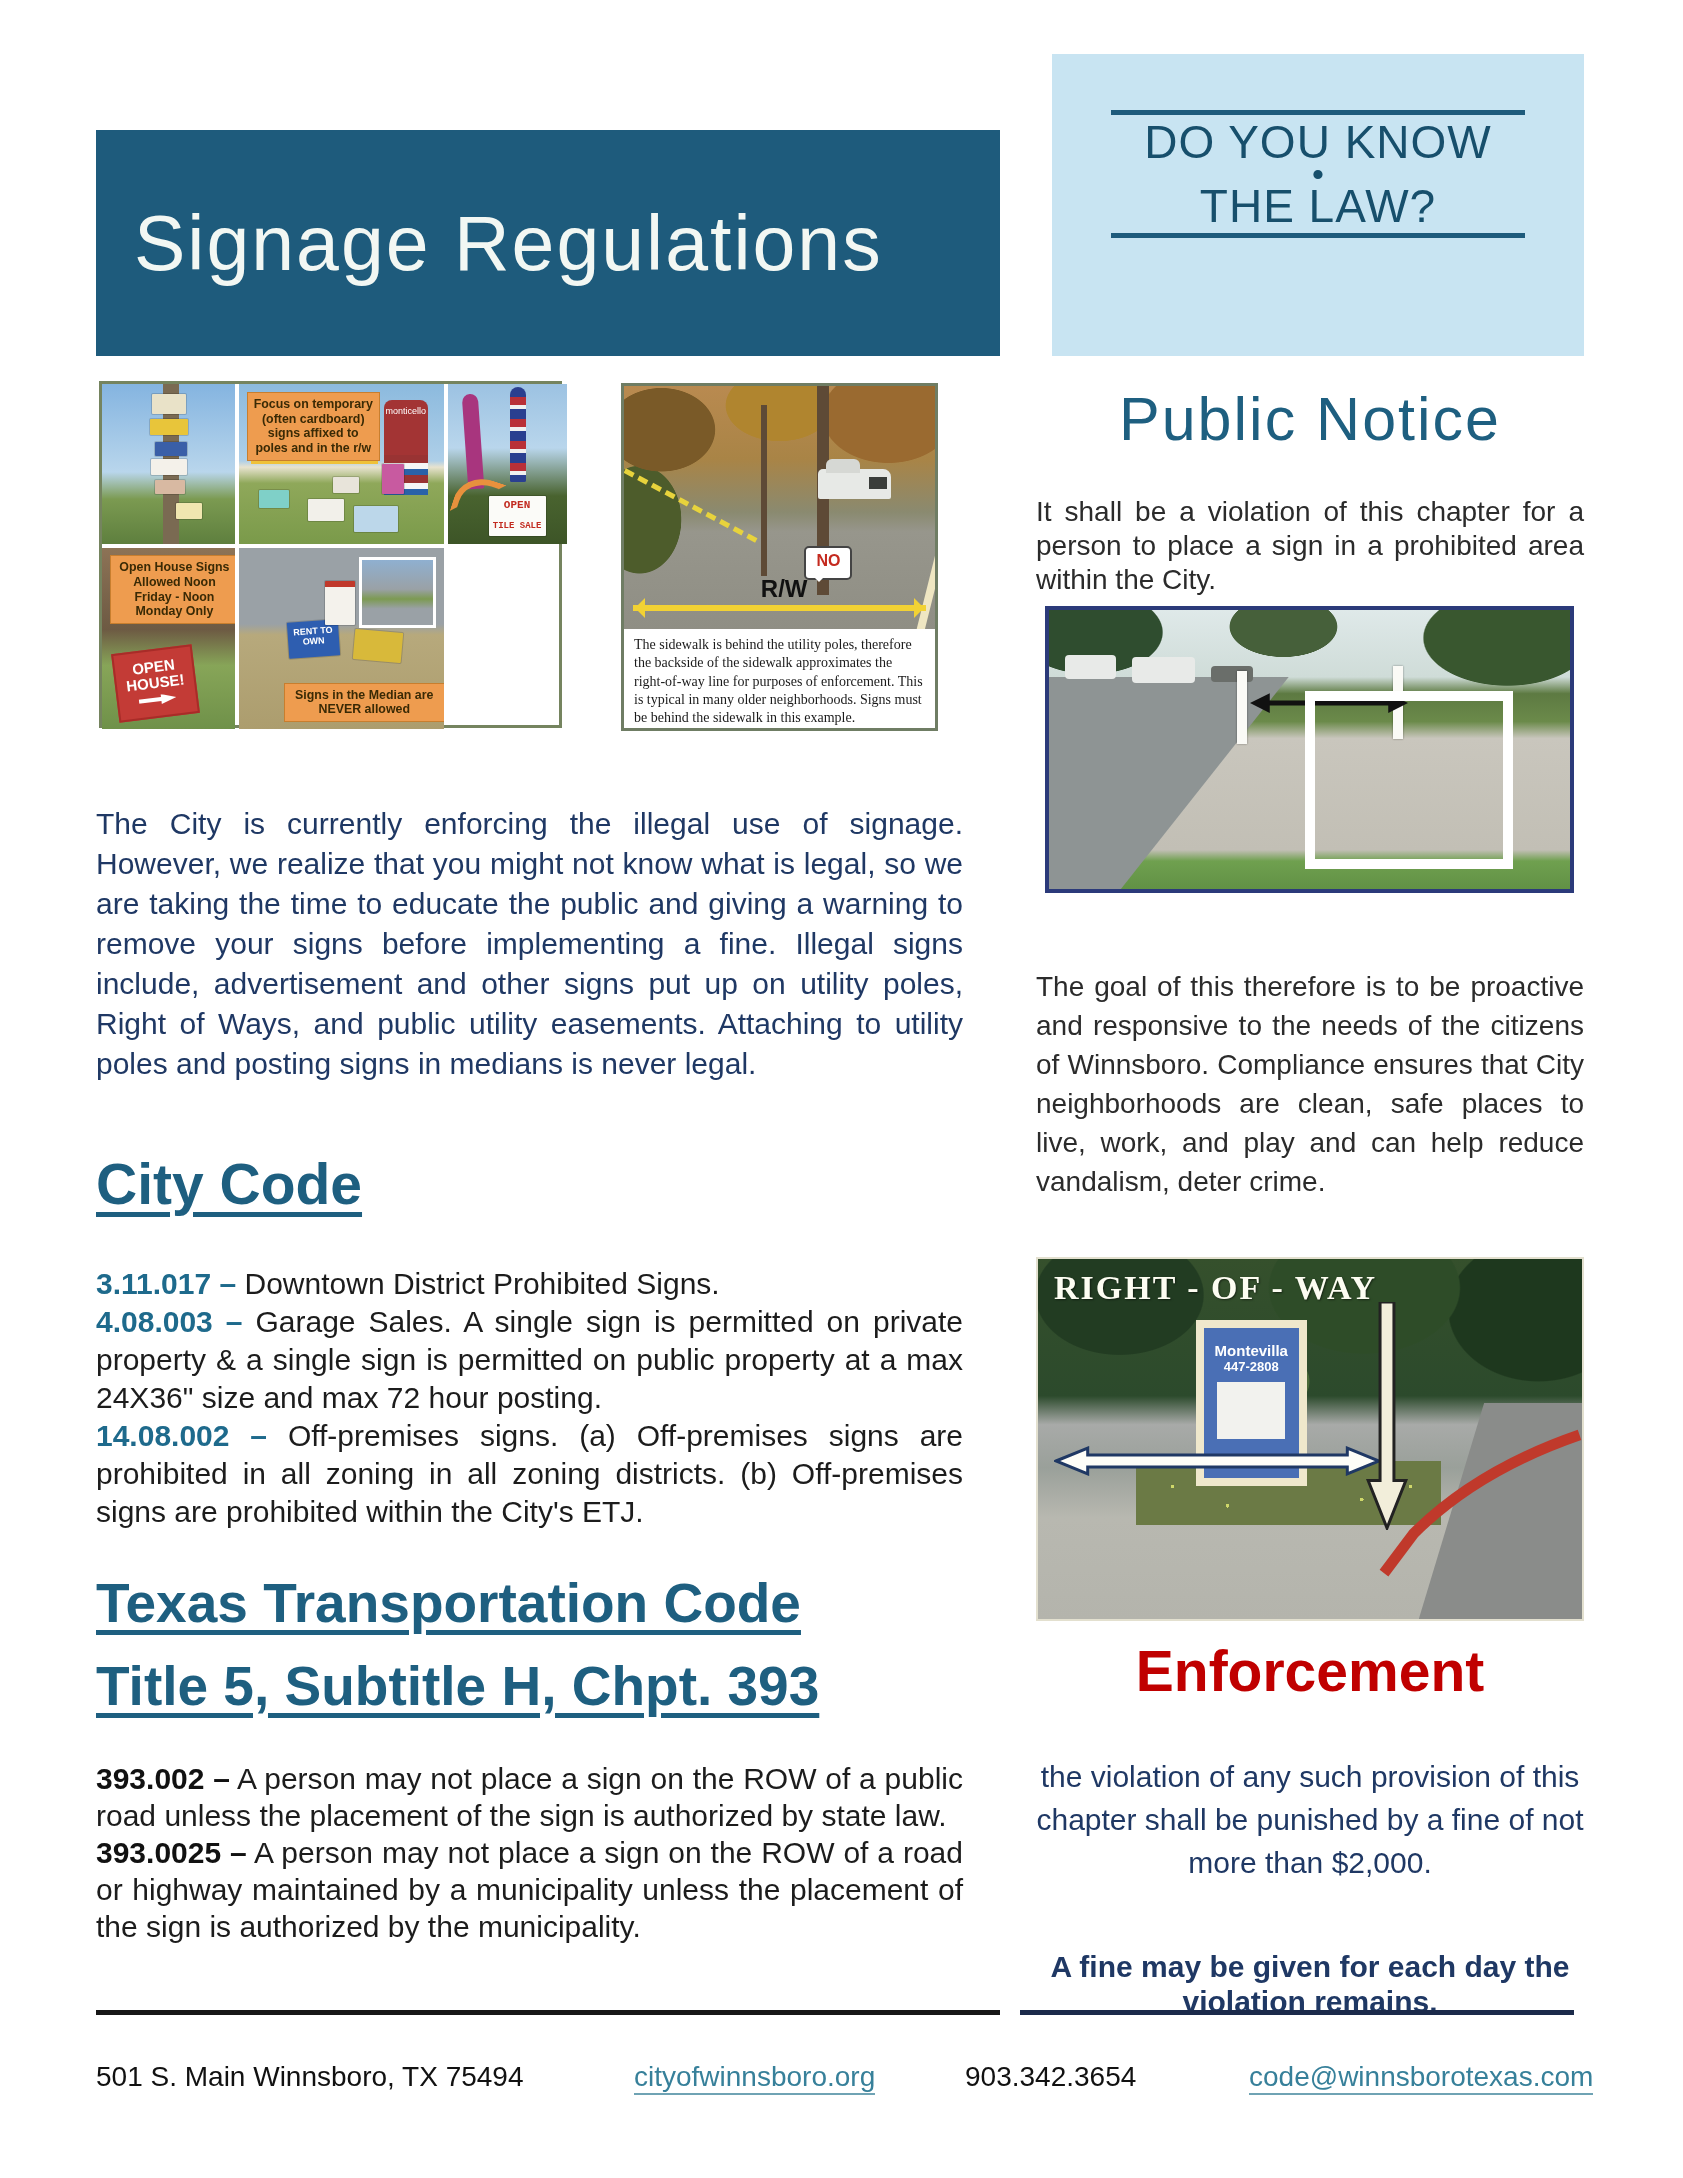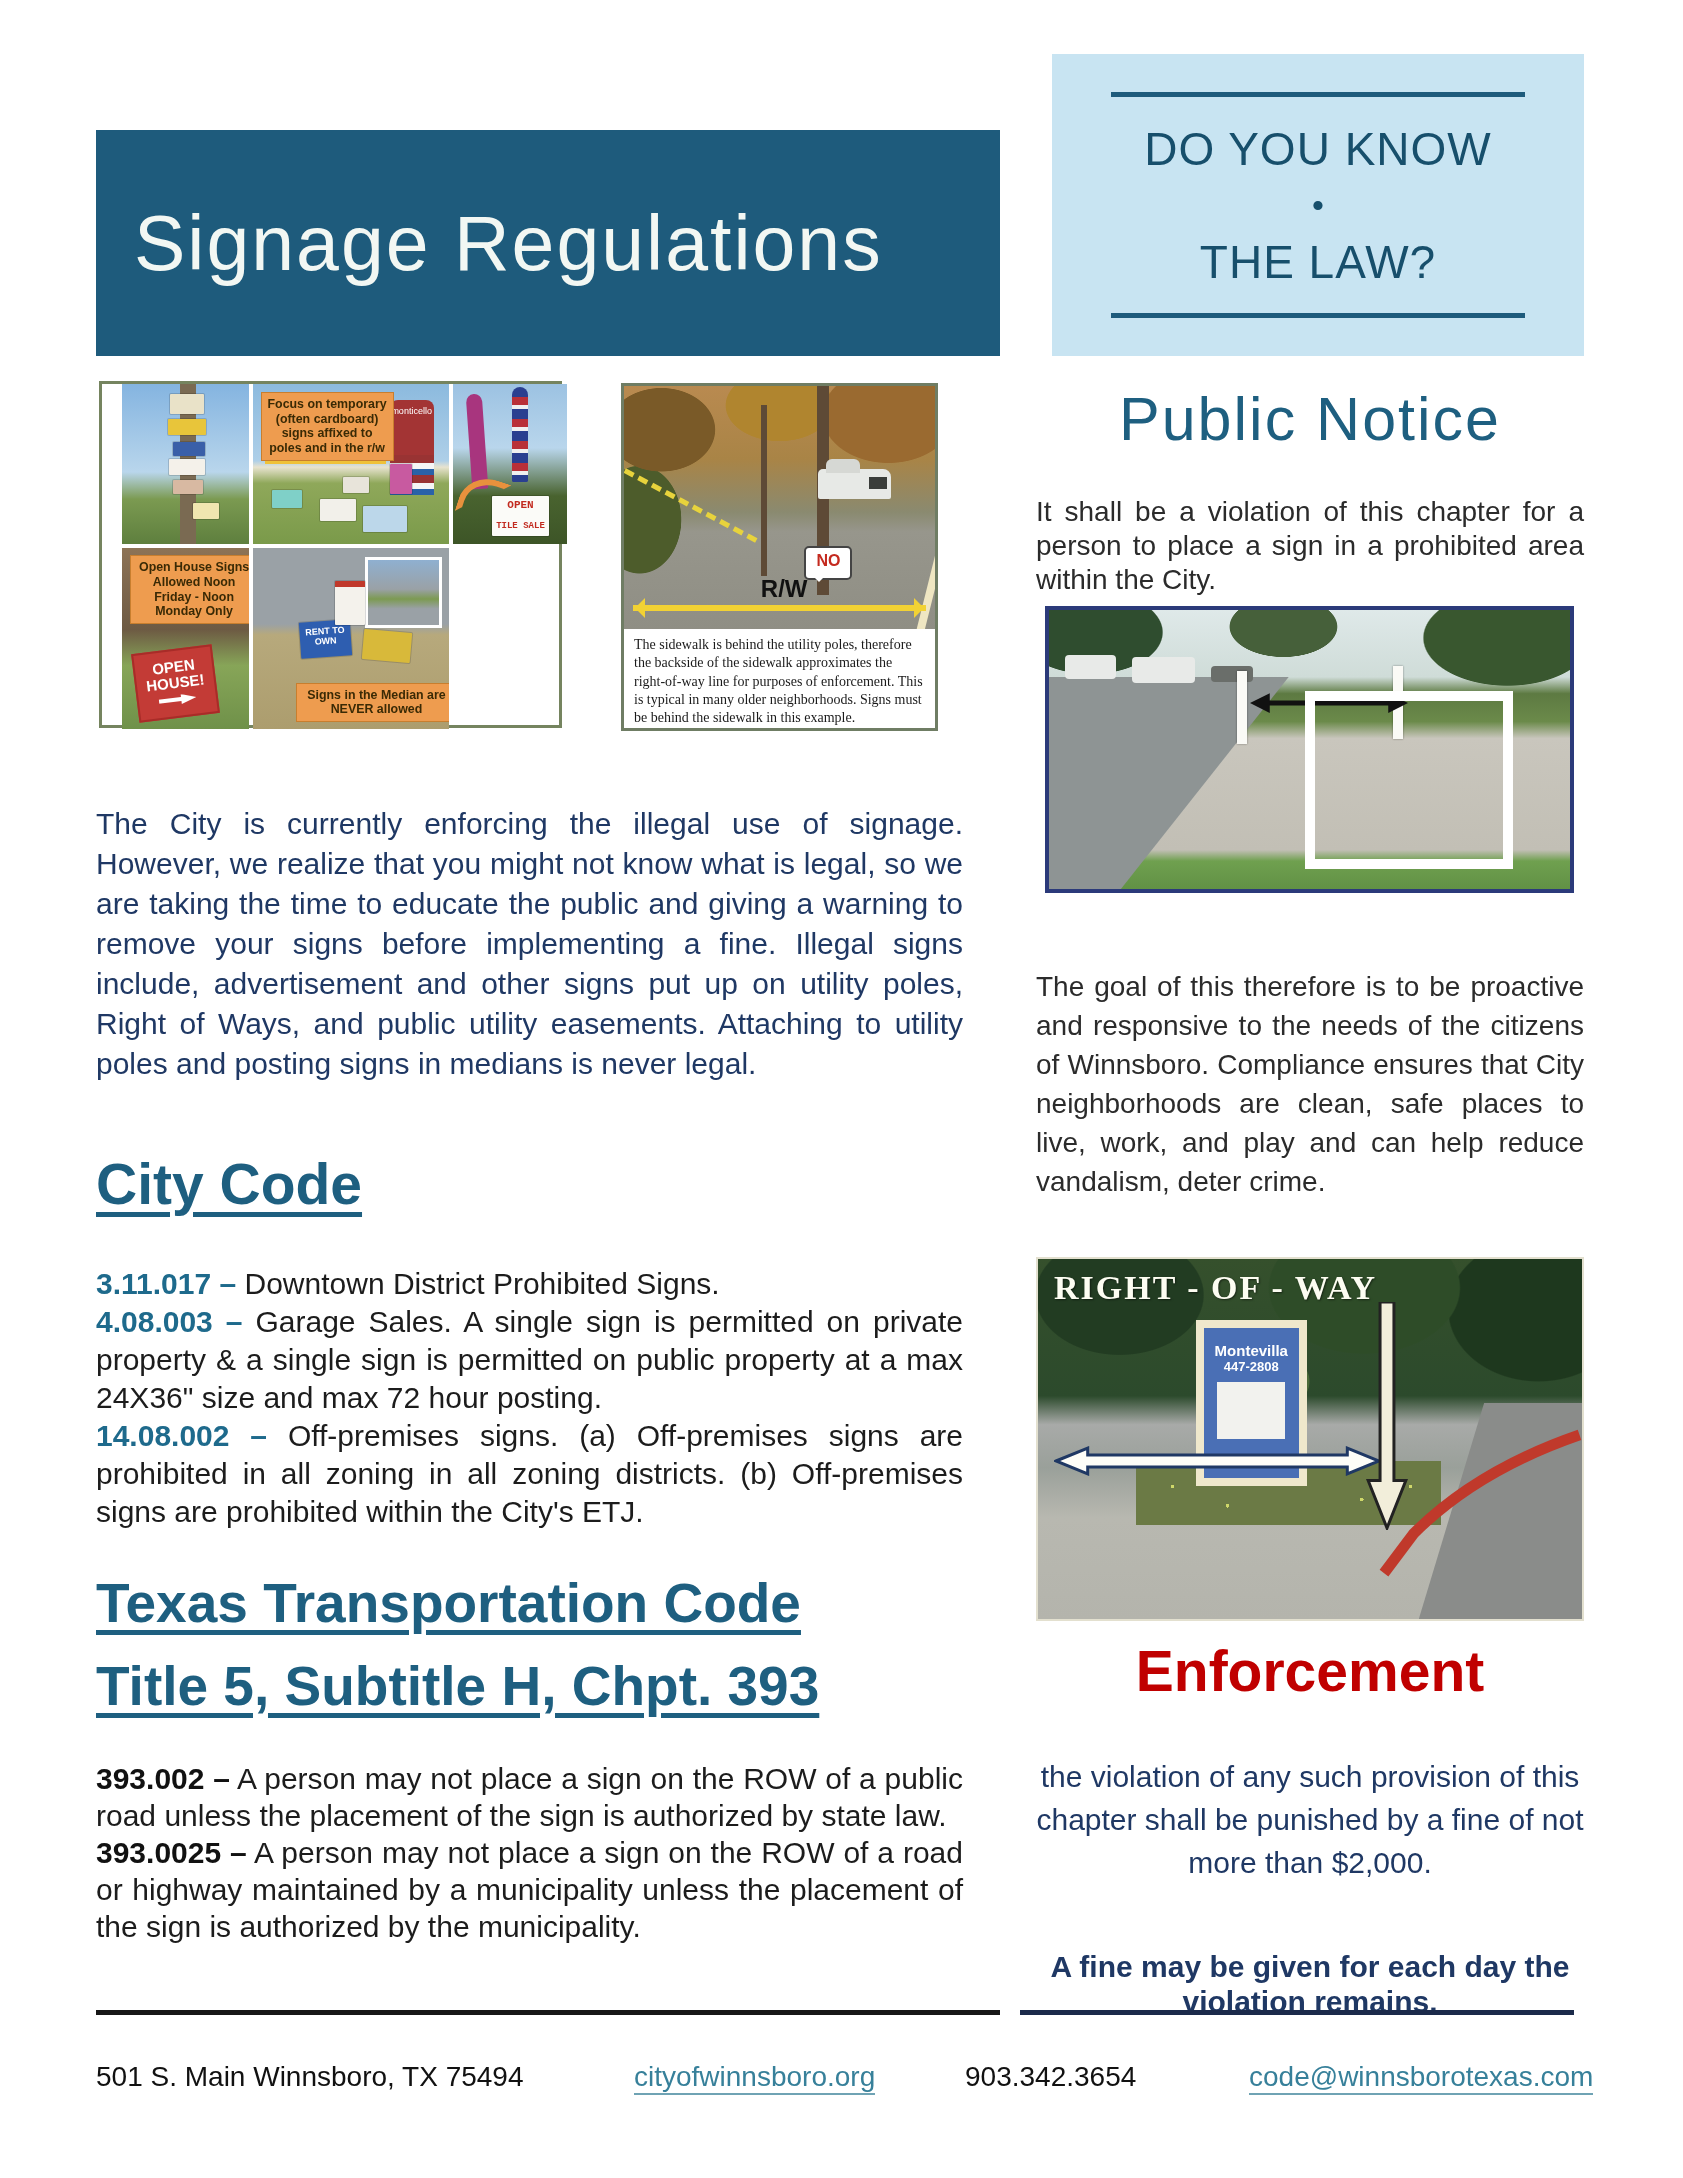--- a/index.html
+++ b/index.html
@@ -5,30 +5,30 @@
   html,body{margin:0;padding:0;background:#ffffff;}
   .page{position:relative;width:1683px;height:2178px;background:#ffffff;overflow:hidden;
         font-family:"Liberation Sans",sans-serif;}
 
   
   .banner{position:absolute;left:96px;top:130px;width:904px;height:226px;background:#1E5B7C;
           display:flex;align-items:center;}
   .banner h1{margin:0 0 0 38px;font-size:77px;font-weight:500;letter-spacing:2px;color:#F2F7F3;}
 
   .knowbox{position:absolute;left:1052px;top:54px;width:532px;height:302px;background:#C8E4F2;
-           display:flex;flex-direction:column;justify-content:space-between;align-items:center;
-           padding:38px 0;box-sizing:border-box;}
+           display:flex;flex-direction:column;align-items:center;
+           padding:56px 0;box-sizing:border-box;}
   .knowbox .rule{width:78%;height:5px;background:#1E5B7C;}
   .knowbox .kb-line{color:#174F6C;font-size:46px;letter-spacing:1px;}
   .knowbox .kb-bullet{color:#174F6C;font-size:34px;line-height:10px;}
 
   
   .collage{position:absolute;left:99px;top:381px;width:463px;height:347px;border:3px solid #75845F;
            background:#ffffff;display:grid;grid-template-columns:29% 45% 26%;grid-template-rows:47% 53%;
-           gap:4px;box-sizing:border-box;padding-left:20px;}
+           gap:4px;box-sizing:border-box;}
   .collage .cell{position:relative;overflow:hidden;}
   .cap{position:absolute;background:#EE9C4F;border:1px solid #C87E2E;color:#3A2A05;
        font-size:12.4px;line-height:1.18;font-weight:bold;text-align:center;padding:4px 5px;z-index:4;}
   .chip{position:absolute;border-radius:1px;box-shadow:0 0 0 1px rgba(0,0,0,.15);}
 
   .c-pole{background:linear-gradient(#84b4e0 0%,#b9d6ec 55%,#7b9a51 72%,#5e7f3e 100%);}
   .pole-bar{position:absolute;left:46%;top:0;width:16px;height:100%;background:#7a6a52;}
   .c-gas{background:linear-gradient(#8cbade 0%,#aecfe8 48%,#e8e3cf 52%,#8fa85a 62%,#7a9a4a 100%);}
   .canopy{position:absolute;left:6%;top:44%;width:62%;height:9px;background:#EFC23A;}
   .pylon{position:absolute;right:8%;top:10%;width:44px;height:57px;background:#A33434;border-radius:8px 8px 0 0;

